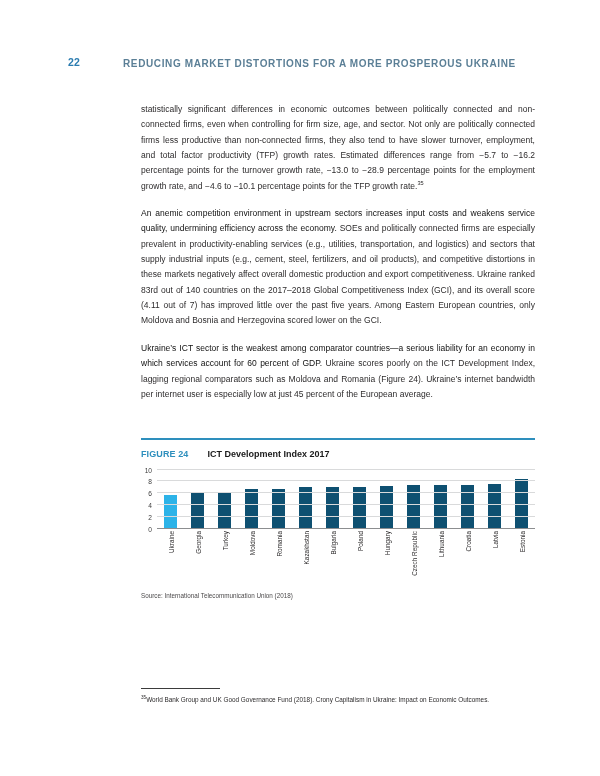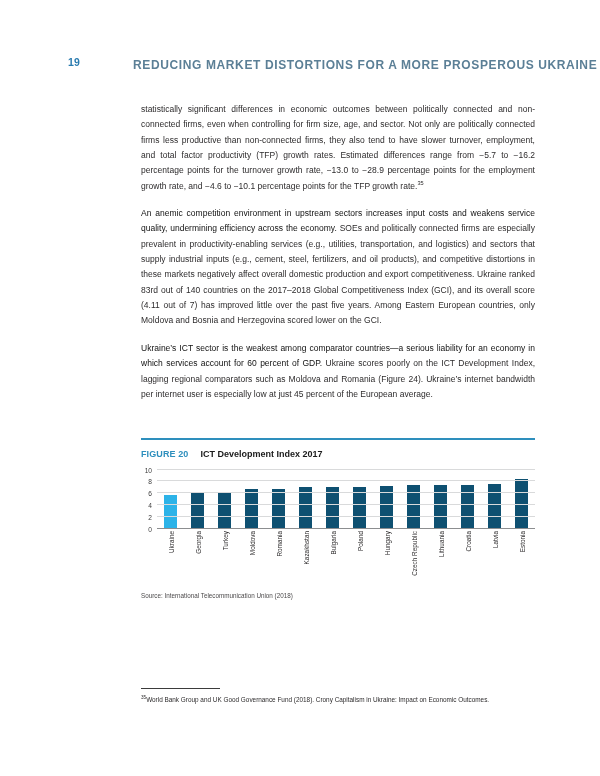--- a/index.html
+++ b/index.html
@@ -28,23 +28,23 @@
     position: absolute;
     left: 68px;
     top: 0;
     font-size: 10.5px;
     font-weight: bold;
     color: #2b7cb0;
     letter-spacing: 0.2px;
   }
   .header-title {
     position: absolute;
-    left: 133px;
+    left: 123px;
     top: 2px;
-    font-size: 12px;
+    font-size: 10px;
     font-weight: bold;
     color: #5b7f96;
     letter-spacing: 0.62px;
   }
 
   
   .column {
     position: absolute;
     left: 141px;
     top: 102px;
@@ -87,21 +87,21 @@
     white-space: nowrap;
   }
   .fig-label {
     color: #2e8fbd;
     font-weight: bold;
     letter-spacing: 0.1px;
   }
   .fig-title {
     color: #1a1a1a;
     font-weight: bold;
-    margin-left: 12px;
+    margin-left: 19px;
   }
 
   
   .chart {
     position: relative;
     width: 394px;
     height: 72px;
     margin-top: 4px;
   }
   .y-axis {
@@ -219,38 +219,38 @@
   .footnote-text sup {
     font-size: 4.6px;
     vertical-align: 2.6px;
     line-height: 0;
   }
 </style>
 </head>
 <body>
 
 <div class="page-header">
-  <div class="folio">19</div>
+  <div class="folio">22</div>
   <div class="header-title">REDUCING MARKET DISTORTIONS FOR A MORE PROSPEROUS UKRAINE</div>
 </div>
 
 <div class="column">
 
   <p class="body"><span>statistically significant differences in economic outcomes between politically connected and non-connected firms, even when controlling for firm size, age, and sector. Not only are politically connected firms less productive than non-connected firms, they also tend to have slower turnover, employment, and total factor productivity (TFP) growth rates. Estimated differences range from −5.7 to −16.2 percentage points for the turnover growth rate, −13.0 to −28.9 percentage points for the employment growth rate, and −4.6 to −10.1 percentage points for the TFP growth rate.</span><sup class="fn">35</sup></p>
 
   <p class="body"><span class="lead">An anemic competition environment in upstream sectors increases input costs and weakens service quality, undermining efficiency across the economy.</span><span> SOEs and politically connected firms are especially prevalent in productivity-enabling services (e.g., utilities, transportation, and logistics) and sectors that supply industrial inputs (e.g., cement, steel, fertilizers, and oil products), and competitive distortions in these markets negatively affect overall domestic production and export competitiveness. Ukraine ranked 83rd out of 140 countries on the 2017–2018 Global Competitiveness Index (GCI), and its overall score (4.11 out of 7) has improved little over the past five years. Among Eastern European countries, only Moldova and Bosnia and Herzegovina scored lower on the GCI.</span></p>
 
   <p class="body"><span class="lead">Ukraine’s ICT sector is the weakest among comparator countries—a serious liability for an economy in which services account for 60 percent of GDP.</span><span> Ukraine scores poorly on the ICT Development Index, lagging regional comparators such as Moldova and Romania (Figure 24). Ukraine’s internet bandwidth per internet user is especially low at just 45 percent of the European average.</span></p>
 
 </div>
 
 <div class="figure">
   <div class="fig-rule"></div>
   <div class="fig-caption">
-    <span class="fig-label">FIGURE 20</span><span class="fig-title">ICT Development Index 2017</span>
+    <span class="fig-label">FIGURE 24</span><span class="fig-title">ICT Development Index 2017</span>
   </div>
 
   <div class="chart">
     <div class="y-axis">
         <div class="y-tick" style="top: 60px;">0</div>
         <div class="y-tick" style="top: 48.2px;">2</div>
         <div class="y-tick" style="top: 36.4px;">4</div>
         <div class="y-tick" style="top: 24.6px;">6</div>
         <div class="y-tick" style="top: 12.8px;">8</div>
         <div class="y-tick" style="top: 1px;">10</div>

